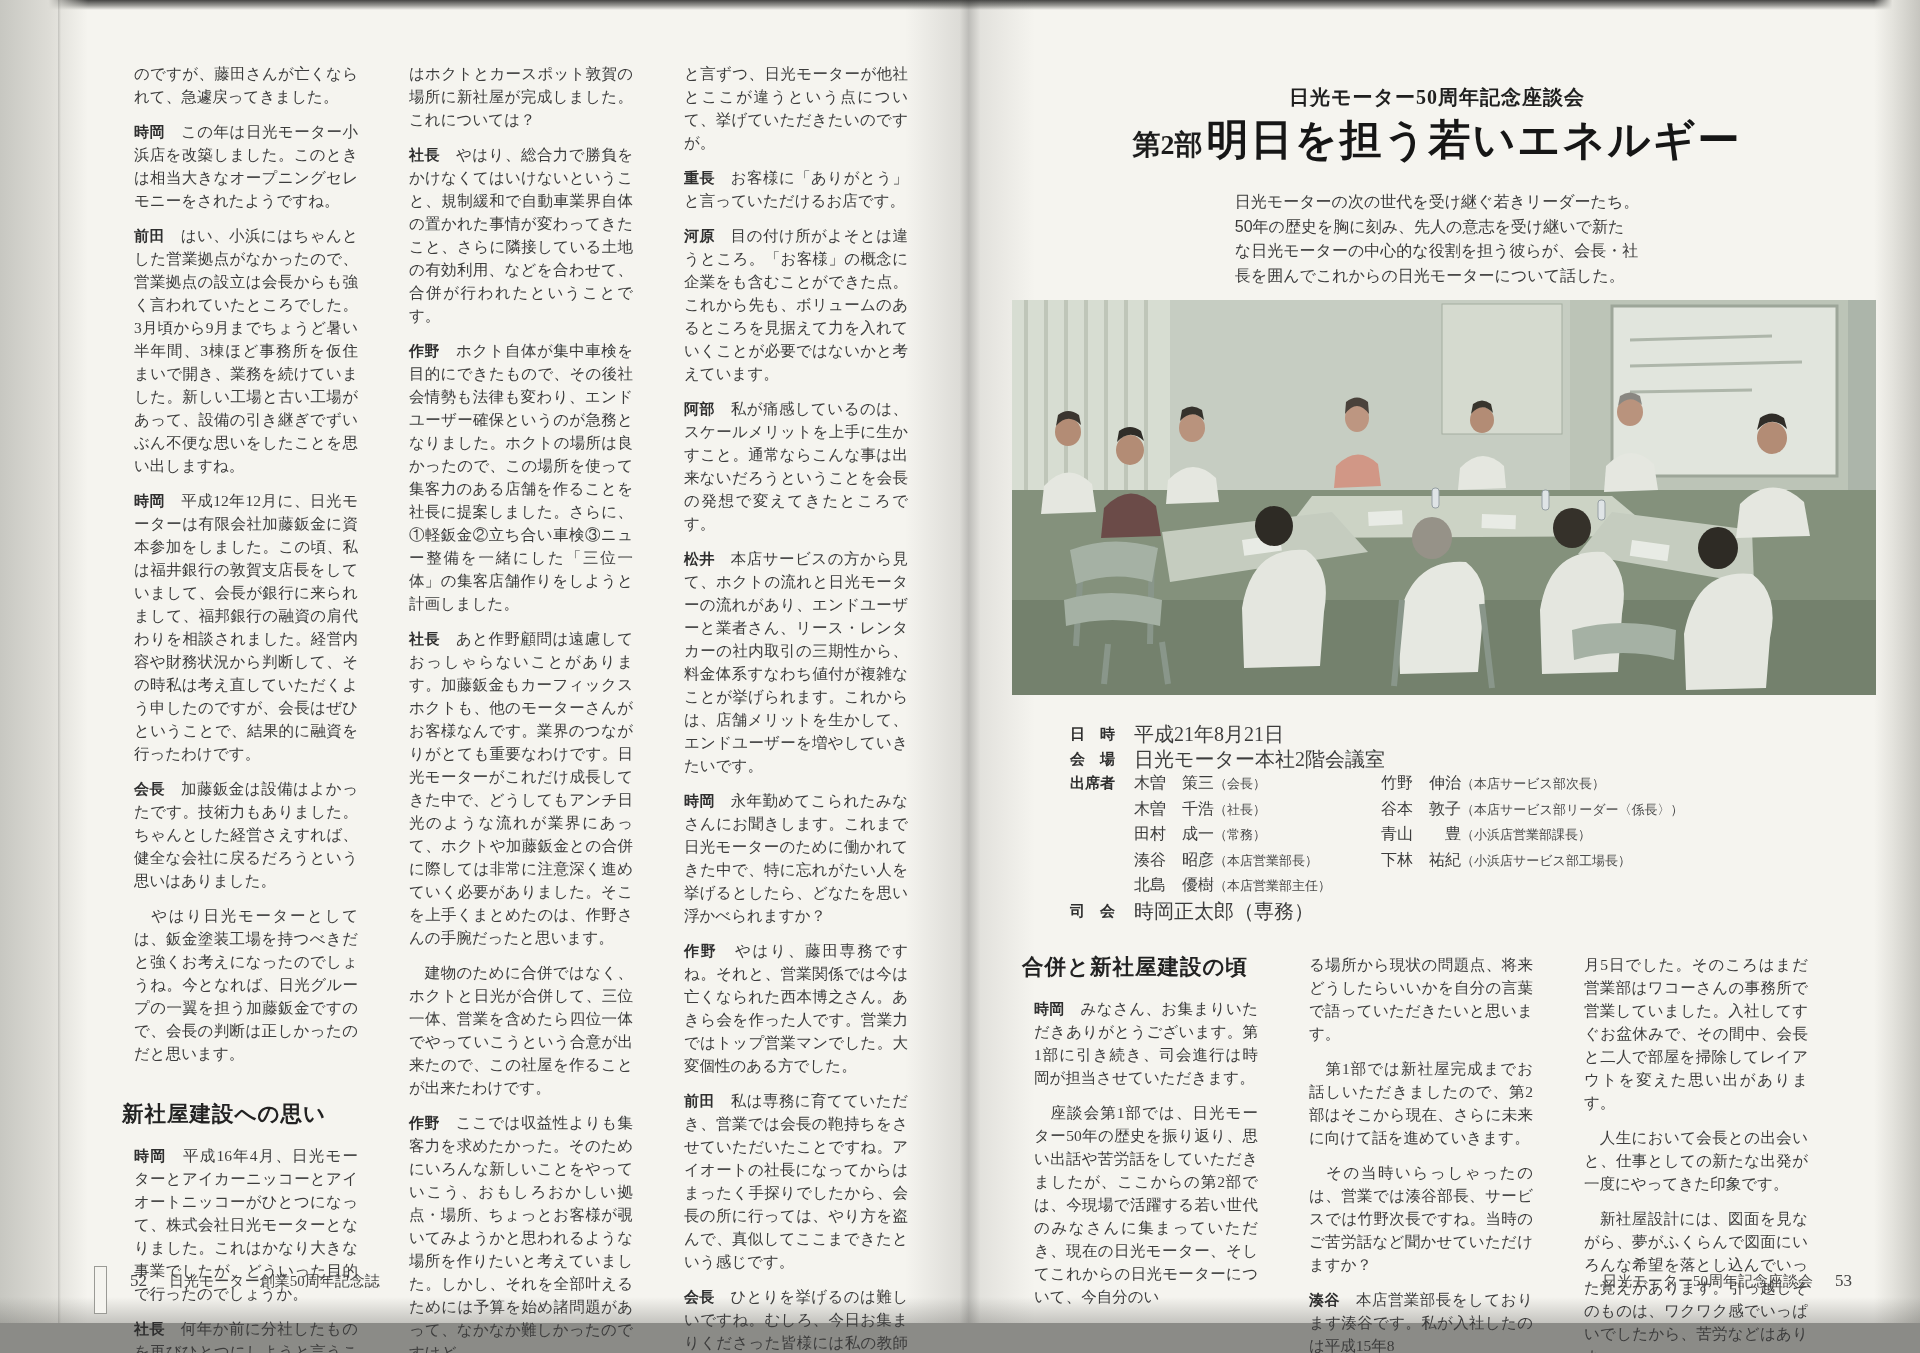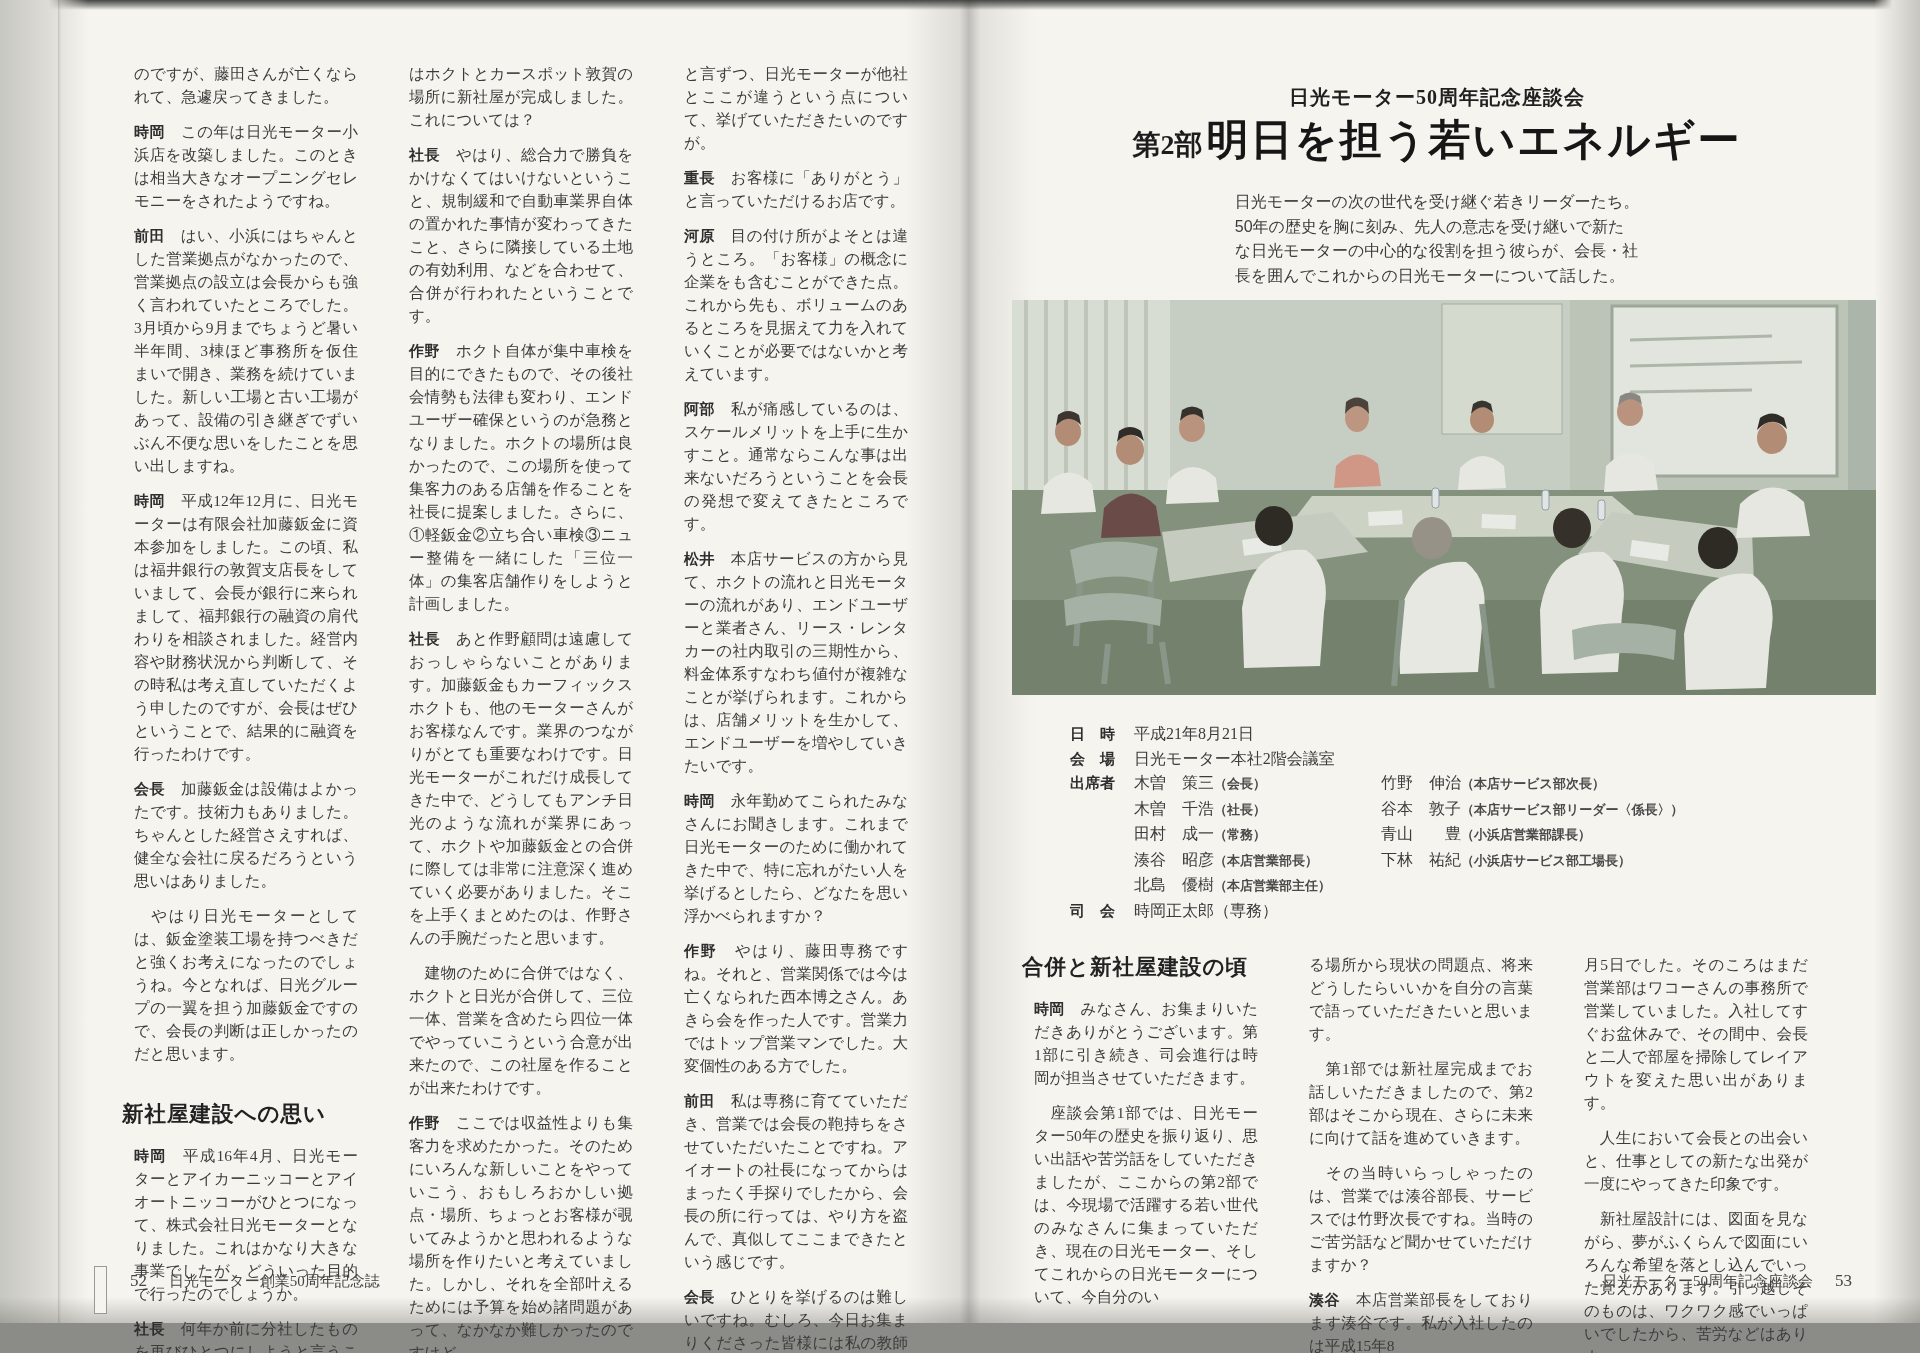--- a/index.html
+++ b/index.html
@@ -43,26 +43,26 @@
   
   .photo{position:absolute;left:1012px;top:300px;width:864px;height:395px;overflow:hidden;
          background:#b9c2b6;}
   .photo svg{display:block;}
 
   
   .meeting{position:absolute;left:1070px;top:722px;width:730px;font-size:16px;color:#3c3c3c;}
   .m-row{display:flex;align-items:flex-start;line-height:24.5px;}
   .m-label{font-family:"Liberation Sans","DejaVu Sans",sans-serif;font-weight:bold;
            font-size:15px;color:#2e2e2e;width:48px;flex:0 0 48px;margin-right:16px;}
-  .m-value{font-size:16px;}
+  .m-value{font-size:20px;}
   .att-cols{display:flex;}
   .att-col-left{width:247px;flex:0 0 247px;}
   .att{line-height:24.5px;white-space:nowrap;}
   .att-name{font-size:16px;}
-  .att-title{font-size:13px;color:#4a4a4a;font-weight:bold;}
+  .att-title{font-size:13px;color:#4a4a4a;}
 
   
   .footer-mark{position:absolute;left:94px;top:1266px;width:11px;height:46px;
                border:1px solid #9a9a95;background:#f5f4ef;}
   .footer-left{position:absolute;left:130px;top:1271px;font-size:15px;color:#454545;}
   .footer-left .pagenum{font-size:17px;margin-right:22px;}
   .footer-right{position:absolute;right:68px;top:1271px;font-size:15px;color:#454545;text-align:right;}
   .footer-right .pagenum{font-size:17px;margin-left:22px;}
 </style>
 </head>

